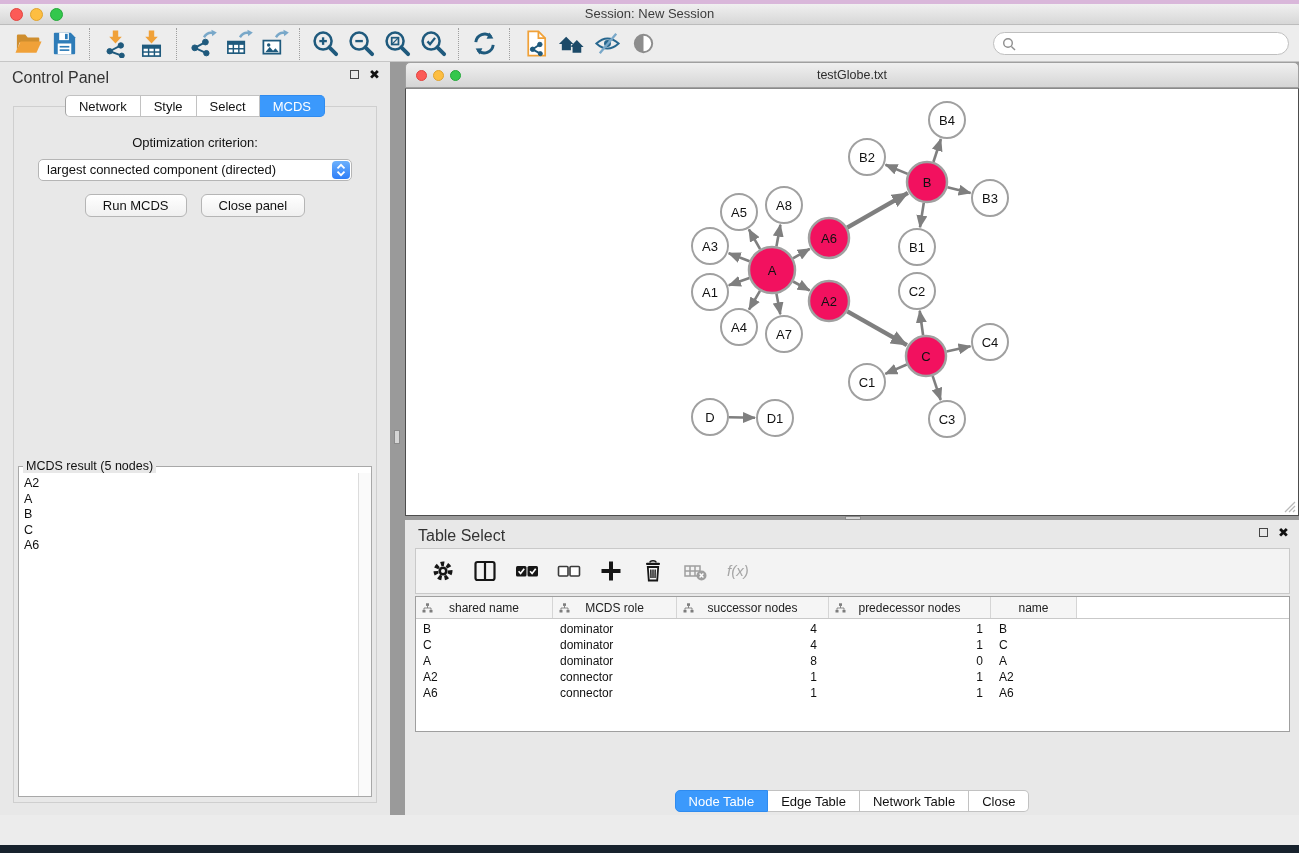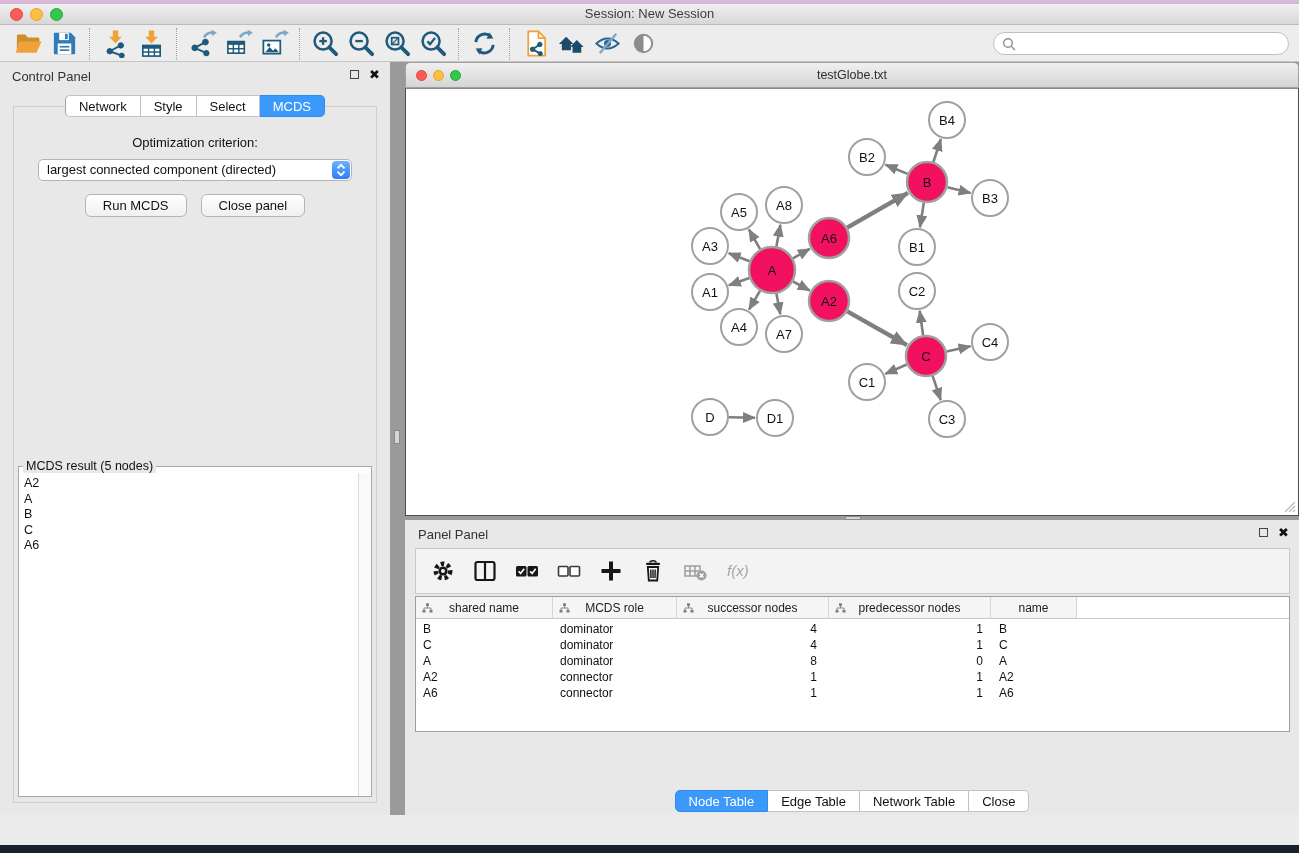--- a/index.html
+++ b/index.html
@@ -28,21 +28,21 @@
   .search-wrap{margin-left:auto;position:relative;width:296px;height:23px;background:#fff;border:1px solid #bfbfbf;border-radius:12px;}
   .search-wrap svg{position:absolute;left:8px;top:4px;}
   .search-input{position:absolute;left:26px;top:1px;right:8px;height:19px;border:none;outline:none;font-size:13px;background:transparent;}
 
   
   .workspace{position:absolute;left:0;top:62px;width:100%;height:753px;background:#9a9a9a;}
 
   
   .control-panel{position:absolute;left:0;top:0;width:390px;height:100%;background:#e8e8e8;}
   .dock-header{position:relative;height:28px;}
-  .dock-title{position:absolute;left:12px;top:7px;font-size:13px;color:#333;}
+  .dock-title{position:absolute;left:12px;top:7px;font-size:16px;color:#333;}
   .dock-controls{position:absolute;right:10px;top:7px;display:flex;align-items:center;gap:10px;}
   .float-box{width:9px;height:9px;border:1.5px solid #444;display:inline-block;}
   .close-x{font-size:13px;font-weight:bold;color:#111;line-height:11px;}
   .cp-tabs{position:absolute;left:0;right:0;top:33px;display:flex;justify-content:center;z-index:2;}
   .seg-tab{height:22px;padding:0 13px;font-size:13px;background:#fff;border:1px solid #c2c2c2;border-left:none;color:#111;}
   .seg-tab:first-child{border-left:1px solid #a3a3a3;border-radius:5px 0 0 5px;}
   .seg-tab:last-child{border-radius:0 5px 5px 0;}
   .seg-tab.active{background:#3b99fc;border-color:#2f8bef;color:#fff;}
   .cp-body{position:absolute;left:13px;right:13px;top:44px;bottom:12px;border:1px solid #cfcfcf;background:#e8e8e8;}
   .opt-label{margin-top:28px;text-align:center;font-size:13px;color:#111;}
@@ -460,21 +460,21 @@
           </div>
         </div>
       </div>
 
       <div class="h-splitter">
         <div class="h-handle"></div>
       </div>
 
       <div class="table-panel">
         <div class="dock-header">
-          <span class="dock-title" style="left:13px;">Panel Panel</span>
+          <span class="dock-title" style="left:13px;">Table Select</span>
           <span class="dock-controls">
             <span class="float-box"></span>
             <span class="close-x">✖</span>
           </span>
         </div>
         <div class="tp-toolbar">
             <button class="tp-btn">
               <svg viewBox="0 0 26 26">
                 <circle cx="13" cy="13" r="7.2" fill="none" stroke="#161616" stroke-width="4.6" stroke-dasharray="3.4 2.9"></circle>
                 <circle cx="13" cy="13" r="4.6" fill="#161616"></circle>

